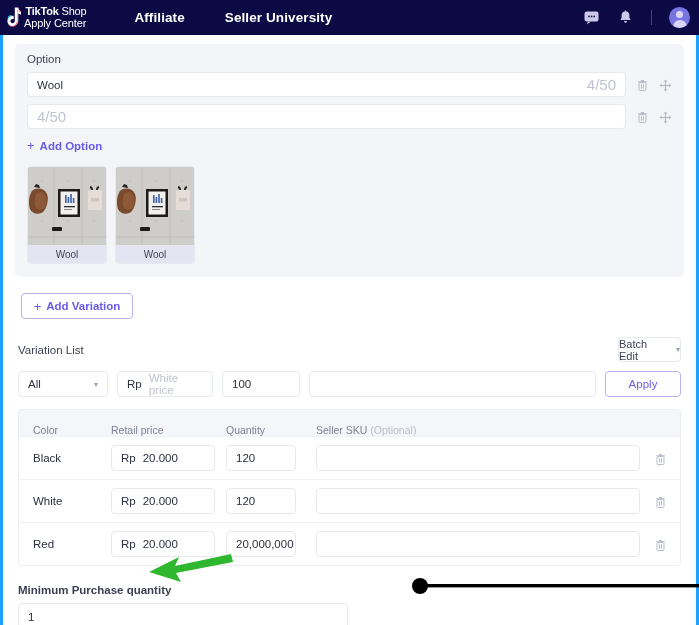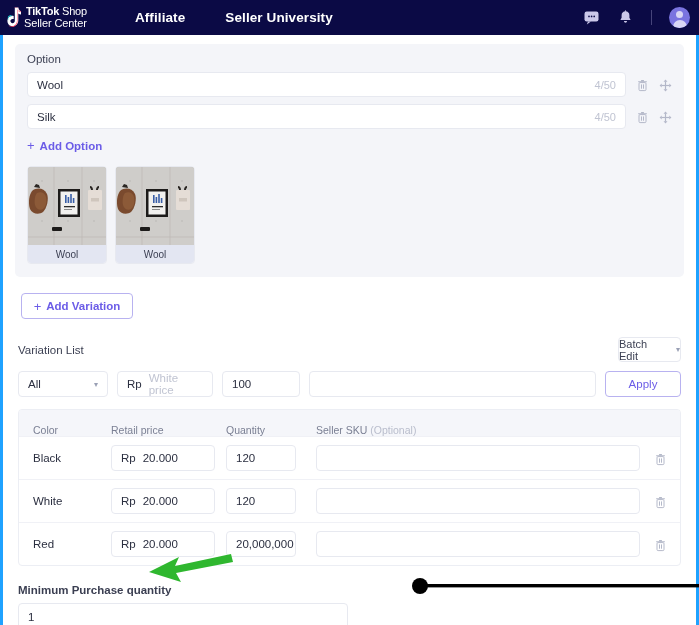--- a/index.html
+++ b/index.html
@@ -78,21 +78,21 @@
   }
   .section-label { font-size: 11.5px; color: #3b3f52; margin-bottom: 7px; }
 
   .opt-row { display: flex; align-items: center; gap: 10px; margin-bottom: 7px; }
   .opt-input {
     flex: 1 1 auto; height: 25px; background: #ffffff;
     border: 1px solid #e7e9f0; border-radius: 4px;
     display: flex; align-items: center; padding: 0 9px;
   }
   .opt-input .val { font-size: 11.5px; color: #2b2f40; flex: 1 1 auto; }
-  .opt-input .counter { font-size: 11px; color: #c0c4d2; }
+  .opt-input .counter { font-size: 15px; color: #c0c4d2; }
   .mini-icon { width: 13px; height: 13px; flex: 0 0 auto; cursor: pointer; opacity: .85; }
 
   .add-option {
     display: inline-flex; align-items: center; gap: 5px;
     color: #6b5ce7; font-size: 11.5px; font-weight: 700;
     margin-top: 3px; cursor: pointer;
   }
   .plus-glyph { font-size: 13px; font-weight: 400; line-height: 1; }
 
   
@@ -218,21 +218,21 @@
     <div class="brand">
       <span class="brand-note">
         <svg width="17" height="22" viewBox="0 0 17 22">
           <path d="M11.2 0.6h3.2c.2 2.2 1.4 3.6 3.4 3.9v3.1c-1.3.1-2.5-.3-3.5-1v6.6c0 4.2-3.6 6.9-7.1 5.9-2.4-.7-3.9-2.9-3.8-5.4.1-2.6 2.2-4.7 4.8-4.9.5 0 1 0 1.5.1v3.2c-.4-.1-.8-.2-1.2-.2-1.2.1-2.1 1-2.1 2.2 0 1.2 1 2.2 2.2 2.2 1.2 0 2.2-1 2.2-2.2V0.6z" fill="#ffffff"></path>
           <path d="M10.4 0h3.2c.2 2.2 1.4 3.6 3.4 3.9v1.2C15 4.8 13.7 3.7 13 2.2V13.2c0 4.2-3.6 6.9-7.1 5.9-.6-.2-1.2-.5-1.7-.8 1.6 1.6 4 2.1 6.1 1.1 2-1 3.2-3 3.2-5.2V3.3c1 .7 2.2 1.1 3.5 1v-.2c-2-.3-3.2-1.7-3.4-3.9h-3.2z" fill="#ff3b5c" opacity="0.9"></path>
           <path d="M6.7 8.3c.3 0 .6 0 .9.1v1.1c-.4-.1-.8-.2-1.2-.2-1.2.1-2.1 1-2.1 2.2 0 .8.4 1.5 1 1.9-.9-.4-1.5-1.3-1.5-2.3 0-1.5 1.3-2.8 2.9-2.8z" fill="#25f4ee" opacity="0.95"></path>
         </svg>
       </span>
       <span class="brand-text">
         <div class="brand-l1"><span>TikTok</span><span class="thin"> Shop</span></div>
-        <div class="brand-l2">Seller Center</div>
+        <div class="brand-l2">Apply Center</div>
       </span>
     </div>
 
     <div class="nav-links">
       <span class="nav-link">Affiliate</span>
       <span class="nav-link">Seller University</span>
     </div>
 
     <div class="top-right">
       <span class="top-icon">
@@ -285,21 +285,20 @@
           <svg width="13" height="13" viewBox="0 0 13 13">
             <path d="M6.5 0.6l2 2.1h-4zM6.5 12.4l-2-2.1h4zM0.6 6.5l2.1-2v4zM12.4 6.5l-2.1 2v-4z" fill="#a8adc0"></path>
             <rect x="5.9" y="2.4" width="1.2" height="8.2" fill="#a8adc0"></rect>
             <rect x="2.4" y="5.9" width="8.2" height="1.2" fill="#a8adc0"></rect>
           </svg>
         </span>
       </div>
 
       <div class="opt-row">
         <div class="opt-input">
-          <span class="val">Silk</span>
           <span class="counter">4/50</span>
         </div>
         <span class="mini-icon">
           <svg width="13" height="13" viewBox="0 0 13 13">
             <rect x="3" y="3.6" width="7" height="8" rx="1.1" fill="none" stroke="#a8adc0" stroke-width="1"></rect>
             <rect x="2" y="2.3" width="9" height="1" rx=".5" fill="#a8adc0"></rect>
             <rect x="5" y="1.1" width="3" height="1.3" rx=".5" fill="#a8adc0"></rect>
             <rect x="5" y="5.4" width="1" height="4.3" fill="#a8adc0"></rect>
             <rect x="7" y="5.4" width="1" height="4.3" fill="#a8adc0"></rect>
           </svg>

